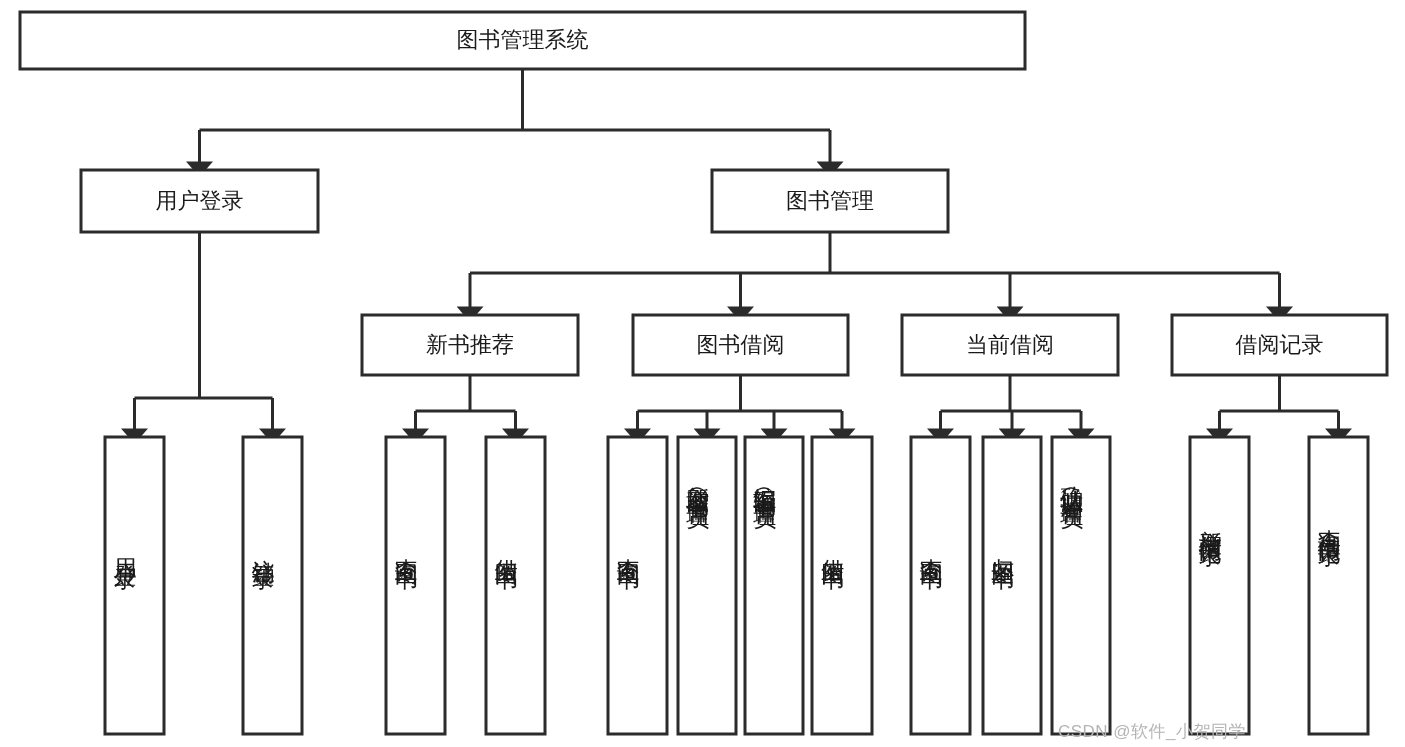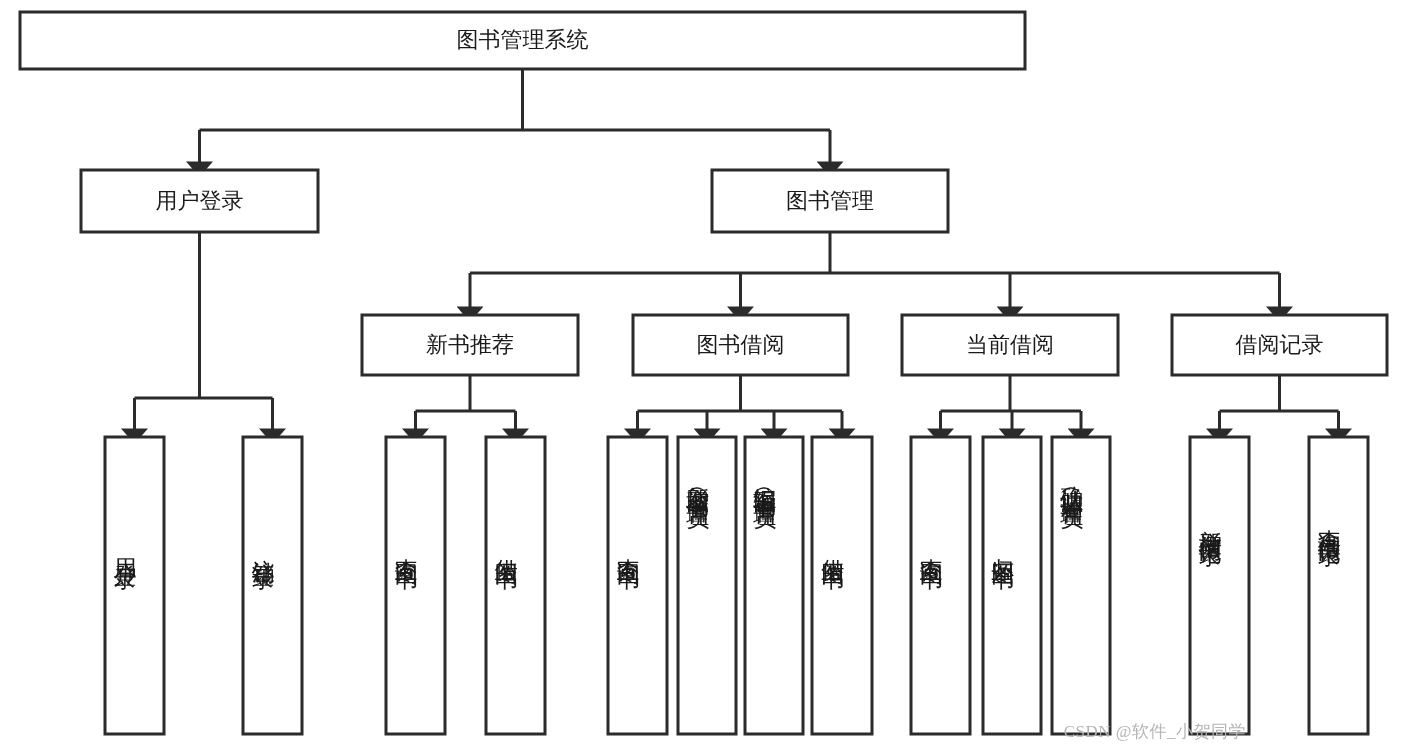--- a/index.html
+++ b/index.html
@@ -44,21 +44,21 @@
     font-size: 23px;
     text-anchor: middle;
     writing-mode: vertical-rl;
     glyph-orientation-vertical: 0;
     letter-spacing: 3px;
   }
   .watermark {
     position: absolute;
     right: 8px;
     bottom: 4px;
-    font-family: Liberation Serif, serif;
+    font-family: Liberation Sans, sans-serif;
     font-size: 17px;
     color: #b4b4b4;
     letter-spacing: 0.5px;
     white-space: nowrap;
     pointer-events: none;
   }
 </style>
 </head>
 <body>
 

